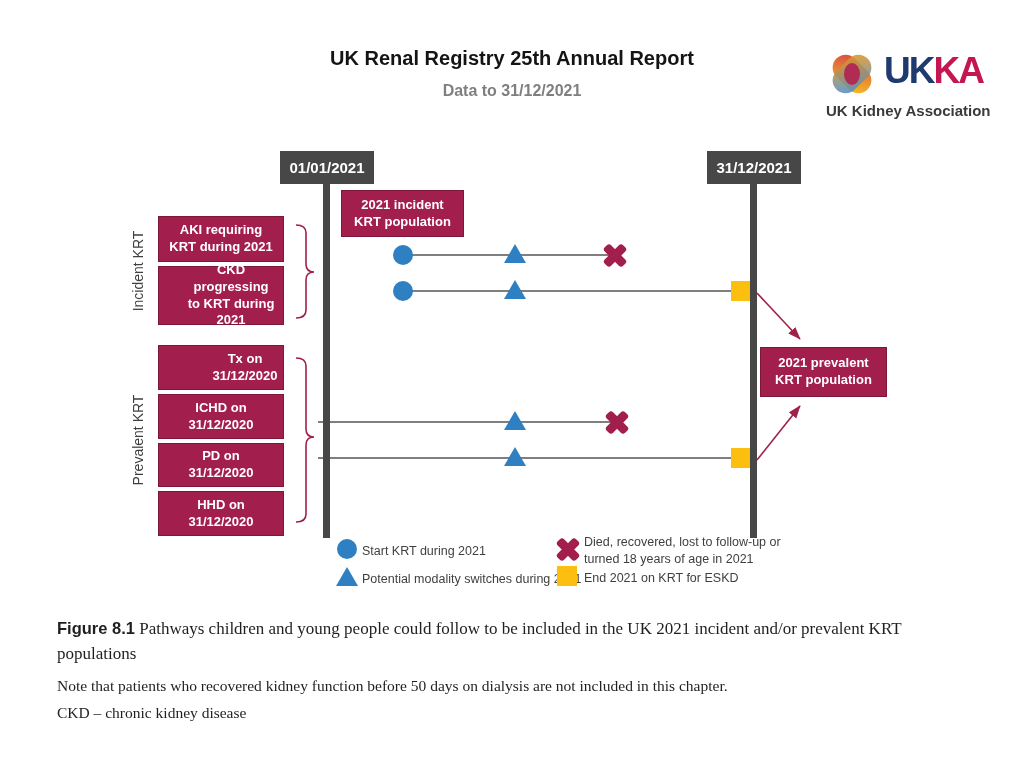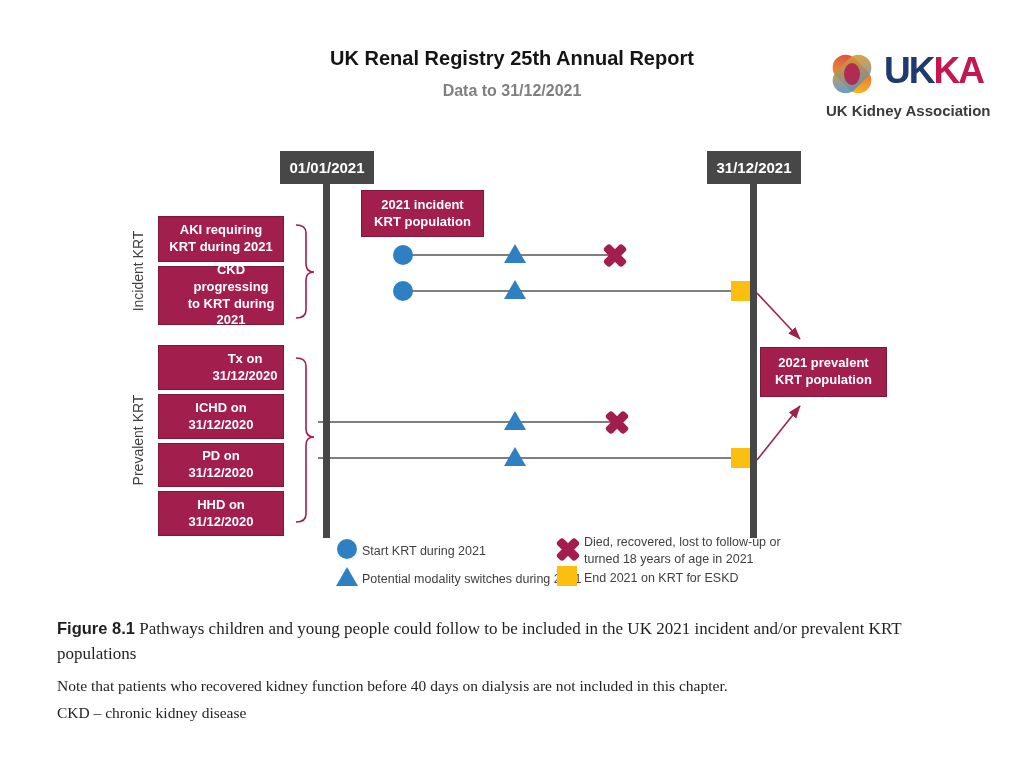--- a/index.html
+++ b/index.html
@@ -119,21 +119,21 @@
 
   <div class="mbox pre" style="left:158px;top:345px;width:126px;height:45px;padding-left:48px;">Tx on
 31/12/2020</div>
   <div class="mbox pre" style="left:158px;top:394px;width:126px;height:45px;">ICHD on
 31/12/2020</div>
   <div class="mbox pre" style="left:158px;top:443px;width:126px;height:44px;">PD on
 31/12/2020</div>
   <div class="mbox pre" style="left:158px;top:491px;width:126px;height:45px;">HHD on
 31/12/2020</div>
 
-  <div class="mbox pre" style="left:361px;top:190px;width:123px;height:47px;">2021 incident
+  <div class="mbox pre" style="left:341px;top:190px;width:123px;height:47px;">2021 incident
 KRT population</div>
   <div class="mbox pre" style="left:760px;top:347px;width:127px;height:50px;">2021 prevalent
 KRT population</div>
 
   <div class="row-line" style="left:403px;top:254px;width:212px;"></div>
   <div class="row-line" style="left:403px;top:290px;width:338px;"></div>
   <div class="row-line" style="left:318px;top:421px;width:299px;"></div>
   <div class="row-line" style="left:318px;top:457px;width:423px;"></div>
 
   <div class="marker-circle" style="left:393px;top:245px;"></div>
@@ -170,17 +170,17 @@
 
   <div class="marker-cross" style="left:556px;top:537px;"></div>
   <div class="legend-label pre" style="left:584px;top:534px;width:200px;">Died, recovered, lost to follow-up or
 turned 18 years of age in 2021</div>
 
   <div class="marker-square" style="left:557px;top:566px;"></div>
   <div class="legend-label" style="left:584px;top:570px;">End 2021 on KRT for ESKD</div>
 
   <div class="caption">
     <p class="caption-main"><span class="caption-figure">Figure 8.1</span><span> Pathways children and young people could follow to be included in the UK 2021 incident and/or prevalent KRT populations</span></p>
-    <p class="caption-note">Note that patients who recovered kidney function before 40 days on dialysis are not included in this chapter.</p>
+    <p class="caption-note">Note that patients who recovered kidney function before 50 days on dialysis are not included in this chapter.</p>
     <p class="caption-abbr">CKD – chronic kidney disease</p>
   </div>
 
 </div>
 
 </body></html>

